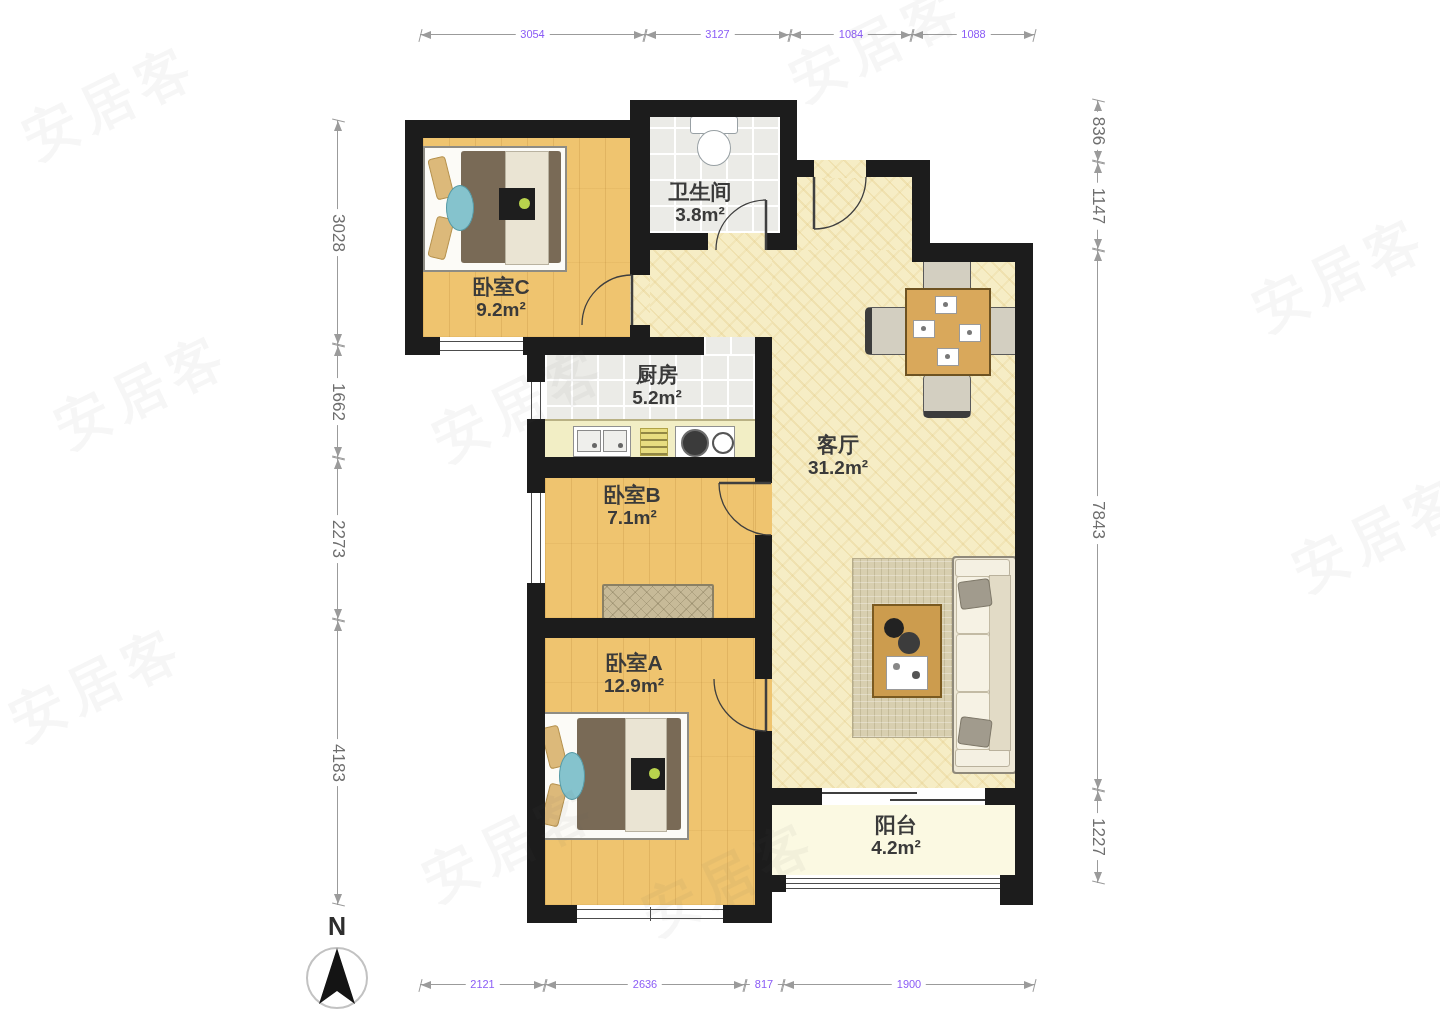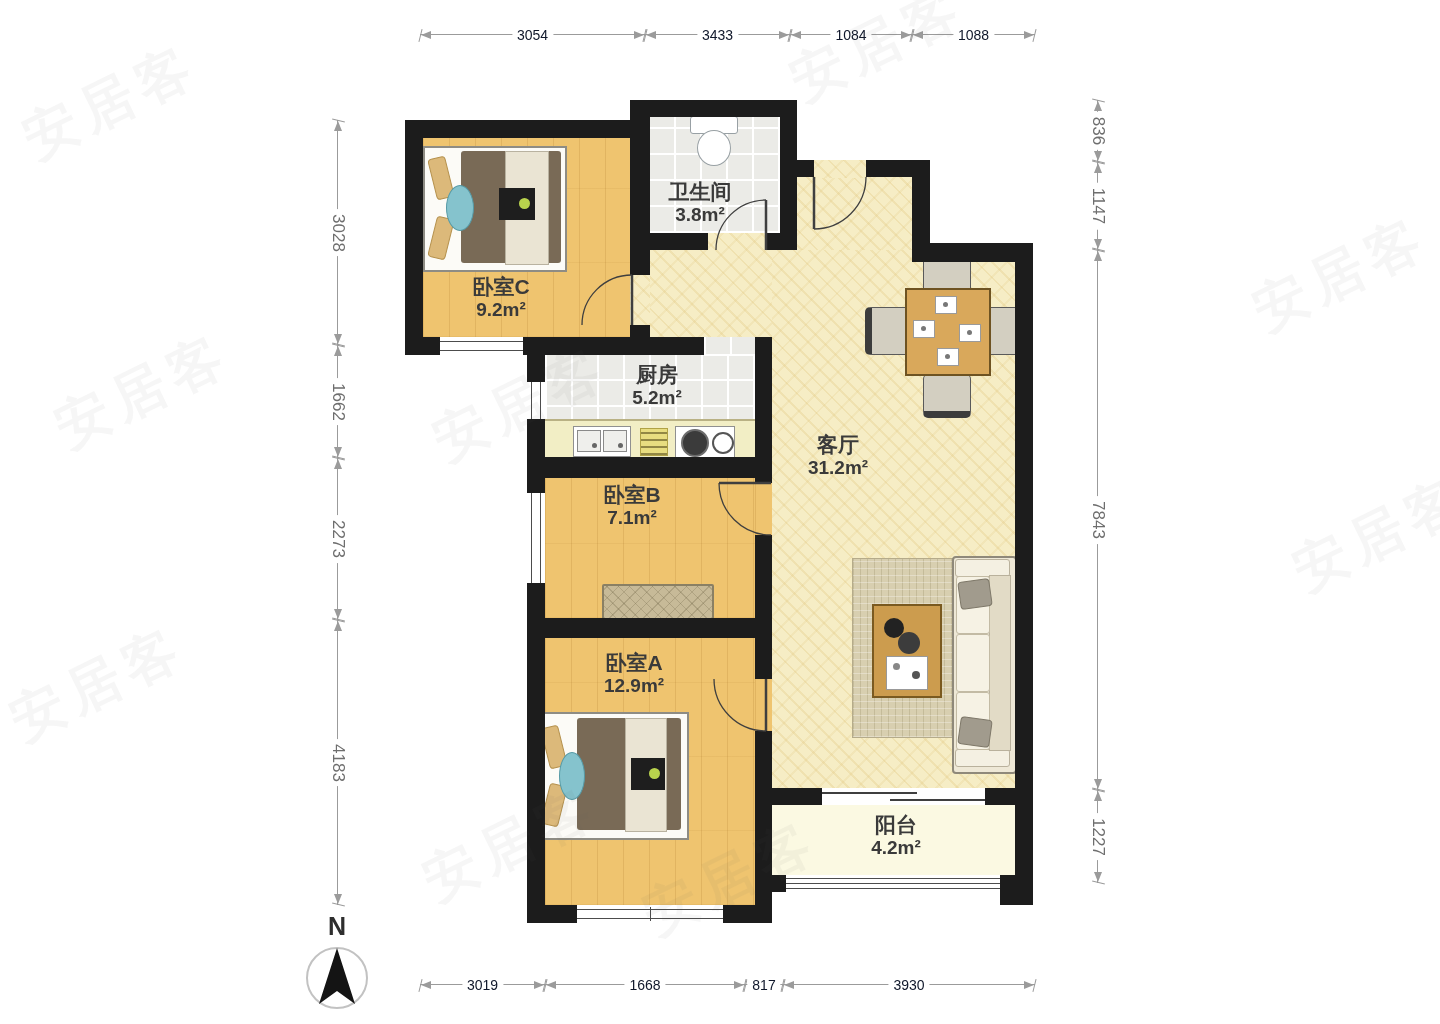--- a/index.html
+++ b/index.html
@@ -83,21 +83,21 @@
   .coffee-table .kettle1{position:absolute;width:20px;height:20px;border-radius:50%;background:#222;}
   .coffee-table .kettle2{position:absolute;width:22px;height:22px;border-radius:50%;background:#3c3c3c;}
   .coffee-table .tray{position:absolute;background:#fff;border:1px solid #999;}
   .coffee-table .tray::before{content:"";position:absolute;left:6px;top:6px;width:7px;height:7px;border-radius:50%;background:#888;}
   .coffee-table .tray::after{content:"";position:absolute;right:7px;top:14px;width:8px;height:8px;border-radius:50%;background:#555;}
 
   
   .dh{position:absolute;border-top:1px solid #9b9b9b;height:0;z-index:40;}
   .dv{position:absolute;border-left:1px solid #9b9b9b;width:0;z-index:40;}
   .dh .lab{position:absolute;left:50%;top:0;transform:translate(-50%,-50%);background:#fff;
-    padding:0 5px;font-size:14px;color:#0f172a;white-space:nowrap;line-height:1.2;}
+    padding:0 5px;font-size:11px;color:#8b5cf6;white-space:nowrap;line-height:1.2;}
   .dv .lab{position:absolute;top:50%;left:0;transform:translate(-50%,-50%);background:#fff;
     padding:5px 0;font-size:17px;color:#6e6e6e;writing-mode:vertical-rl;line-height:1.2;}
   .dh .tk{position:absolute;width:1px;height:13px;background:#9b9b9b;top:-6px;transform:rotate(14deg);}
   .dh .tk.l{left:0;} .dh .tk.r{right:0;}
   .dv .tk{position:absolute;height:1px;width:13px;background:#9b9b9b;left:-6px;transform:rotate(14deg);}
   .dv .tk.t{top:0;} .dv .tk.b{bottom:0;}
   .dh .ar{position:absolute;width:0;height:0;border-top:4px solid transparent;border-bottom:4px solid transparent;top:-4px;}
   .dh .ar.l{left:1px;border-right:10px solid #9b9b9b;}
   .dh .ar.r{right:1px;border-left:10px solid #9b9b9b;}
   .dv .ar{position:absolute;width:0;height:0;border-left:4px solid transparent;border-right:4px solid transparent;left:-4px;}
@@ -294,21 +294,21 @@
       <i class="tk r"></i>
       <i class="ar l"></i>
       <i class="ar r"></i>
     <span class="lab">3054</span>
   </div>
   <div class="dh" style="left:645px;top:34px;width:145px">
     <i class="tk l"></i>
       <i class="tk r"></i>
       <i class="ar l"></i>
       <i class="ar r"></i>
-    <span class="lab">3433</span>
+    <span class="lab">3127</span>
   </div>
   <div class="dh" style="left:790px;top:34px;width:122px">
     <i class="tk l"></i>
       <i class="tk r"></i>
       <i class="ar l"></i>
       <i class="ar r"></i>
     <span class="lab">1084</span>
   </div>
   <div class="dh" style="left:912px;top:34px;width:123px">
     <i class="tk l"></i>
@@ -316,40 +316,40 @@
       <i class="ar l"></i>
       <i class="ar r"></i>
     <span class="lab">1088</span>
   </div>
 
   <div class="dh" style="left:420px;top:984px;width:125px">
     <i class="tk l"></i>
       <i class="tk r"></i>
       <i class="ar l"></i>
       <i class="ar r"></i>
-    <span class="lab">3019</span>
+    <span class="lab">2121</span>
   </div>
   <div class="dh" style="left:545px;top:984px;width:200px">
     <i class="tk l"></i>
       <i class="tk r"></i>
       <i class="ar l"></i>
       <i class="ar r"></i>
-    <span class="lab">1668</span>
+    <span class="lab">2636</span>
   </div>
   <div class="dh" style="left:745px;top:984px;width:38px">
     <i class="tk l"></i>
       <i class="tk r"></i>
     <span class="lab">817</span>
   </div>
   <div class="dh" style="left:783px;top:984px;width:252px">
     <i class="tk l"></i>
       <i class="tk r"></i>
       <i class="ar l"></i>
       <i class="ar r"></i>
-    <span class="lab">3930</span>
+    <span class="lab">1900</span>
   </div>
 
   <div class="dv" style="left:337px;top:120px;height:225px">
     <i class="tk t"></i>
       <i class="tk b"></i>
       <i class="ar t"></i>
       <i class="ar b"></i>
     <span class="lab">3028</span>
   </div>
   <div class="dv" style="left:337px;top:345px;height:113px">

